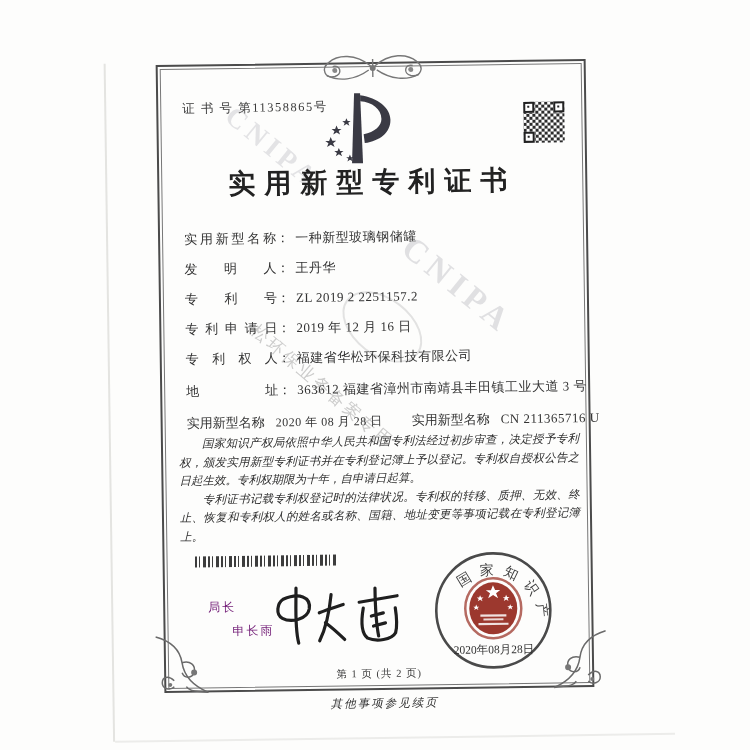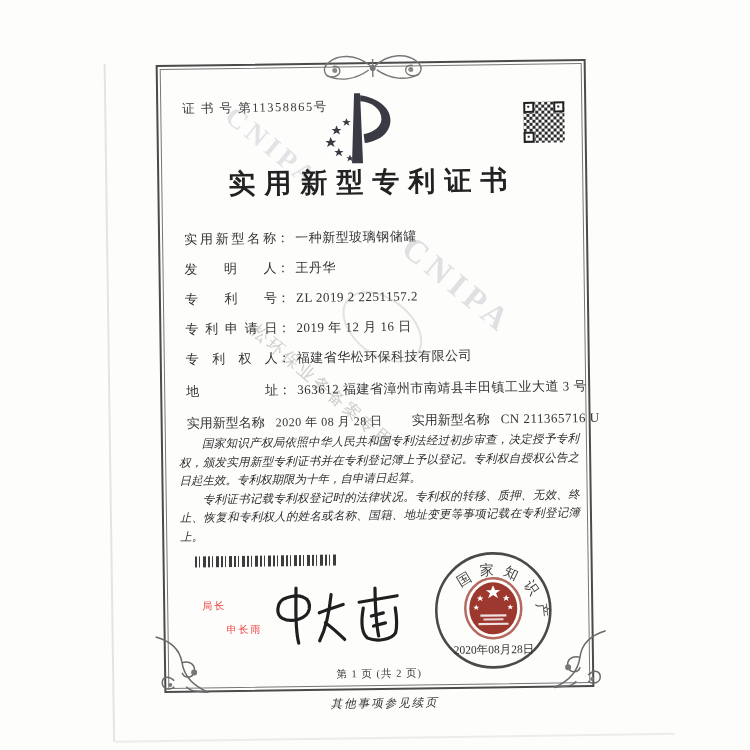--- a/index.html
+++ b/index.html
@@ -57,21 +57,21 @@
   .grant-no{position:absolute;left:225px;top:0;}
 
   .paras{position:absolute;left:16px;top:368px;width:400px;font-size:11.5px;line-height:18.5px;
     text-align:justify;color:#2f2f2f;font-style:italic;}
   .paras p{margin:0;text-indent:2em;}
 
   .barcode{position:absolute;left:30px;top:490px;width:142px;height:11px;
     background:repeating-linear-gradient(90deg,#3d3d3d 0 2px,transparent 2px 4px,
       #3d3d3d 4px 5px,transparent 5px 8px,#3d3d3d 8px 11px,transparent 11px 13px);}
 
-  .director{position:absolute;left:37px;font-size:10px;letter-spacing:2px;color:#ef4444;}
+  .director{position:absolute;left:43px;font-size:12px;letter-spacing:2px;color:#701a75;}
   .d1{top:533px;} .d2{top:557px;margin-left:24px;}
   .signature{position:absolute;left:102px;top:518px;width:152px;height:66px;}
 
   .seal{position:absolute;left:266px;top:486px;width:124px;height:124px;}
 
   .page-info{position:absolute;left:0;top:603px;width:100%;text-align:center;
     font-size:10.5px;letter-spacing:1px;color:#3a3a3a;}
 
   .footer-note{position:absolute;left:295px;top:696px;width:170px;text-align:center;
     font-size:11.5px;font-style:italic;letter-spacing:2px;color:#333;z-index:2;}

